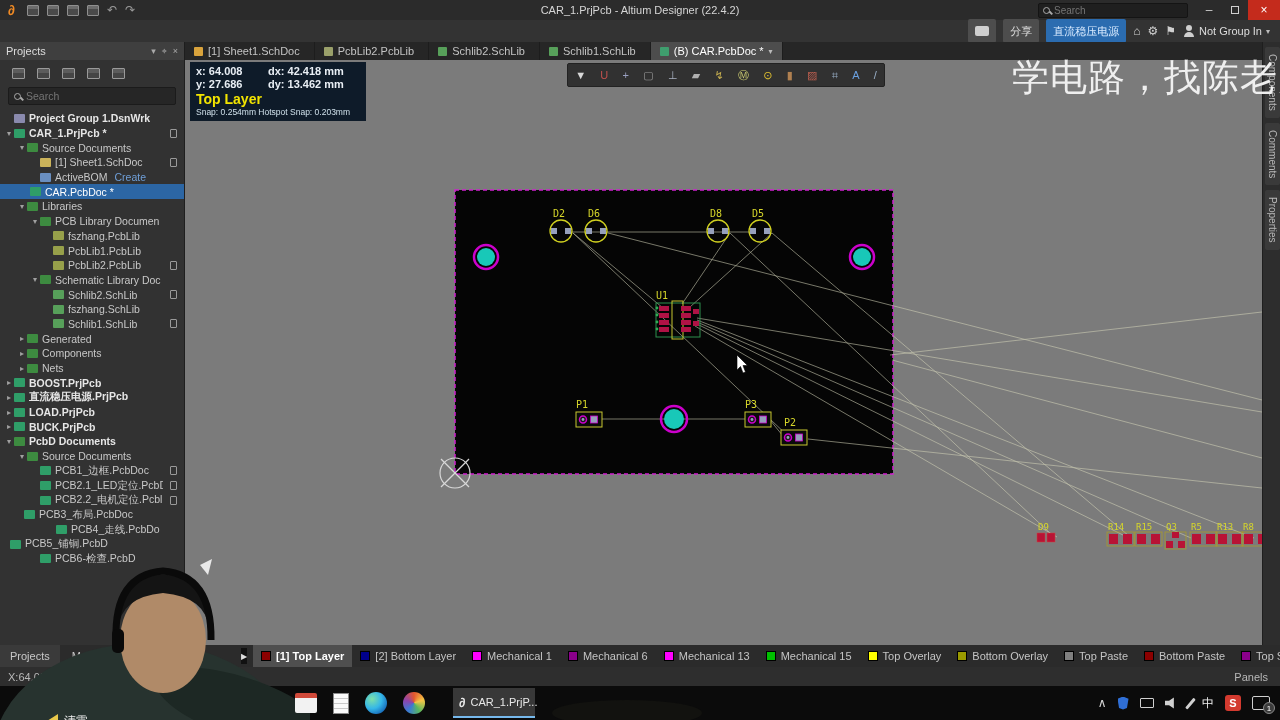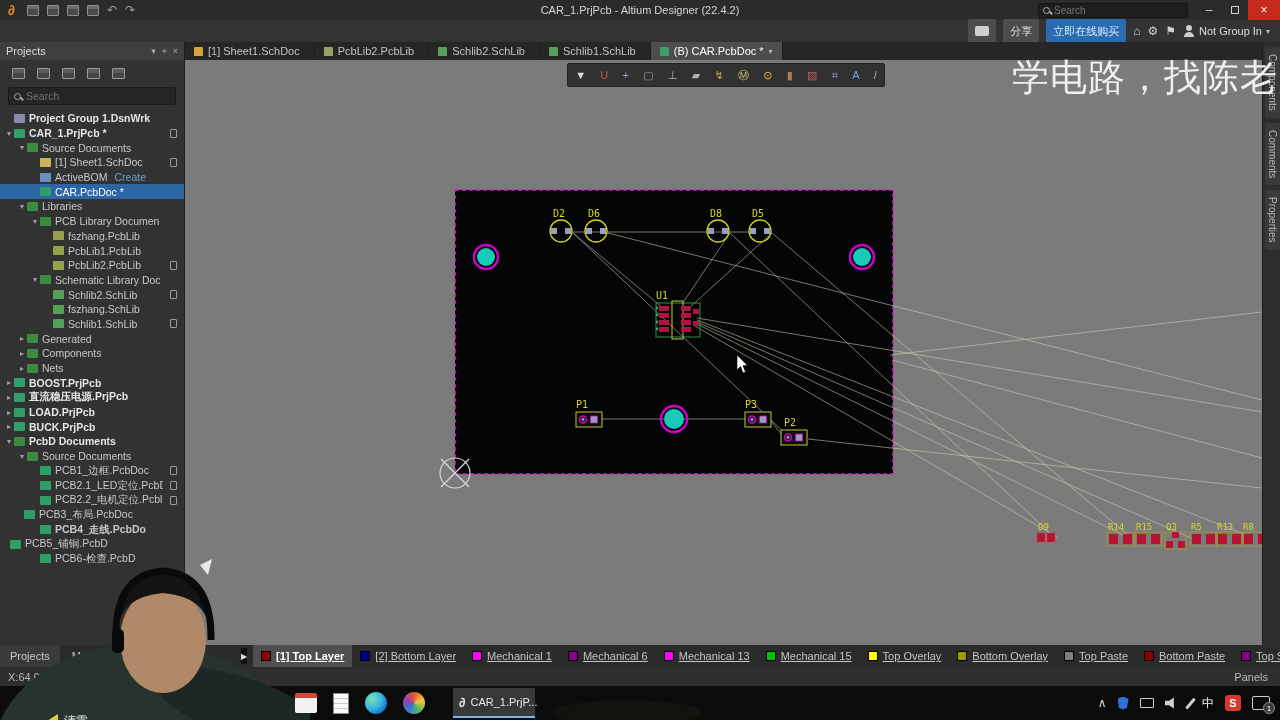--- a/index.html
+++ b/index.html
@@ -111,21 +111,21 @@
 
   
   #layerbar { position:absolute; left:0; top:645px; width:1280px; height:22px; background:#2b2b2b;
     display:flex; align-items:center; overflow:hidden; }
   .bottom-tab { font-size:11px; color:#c8c8c8; padding:0 10px; height:22px; line-height:22px;
     background:#3a3a3a; margin-right:2px; }
   #layer-scroll { width:14px; height:16px; background:#111; color:#ddd; font-size:8px;
     display:flex; align-items:center; justify-content:center; margin:0 6px 0 148px; }
   #layer-tabs { display:flex; height:22px; align-items:center; }
   .layer-tab { display:flex; align-items:center; gap:5px; padding:0 8px; height:22px;
-    font-size:11px; color:#c4c4c4; white-space:nowrap;text-decoration:underline; }
+    font-size:11px; color:#c4c4c4; white-space:nowrap; }
   .layer-tab.active { background:#4f4f4f; color:#fff; font-weight:bold; }
   .swatch { width:10px; height:10px; border:1px solid #000; flex:0 0 auto; }
 
   
   #statusbar { position:absolute; left:0; top:667px; width:1280px; height:19px; background:#2e2e2e;
     display:flex; align-items:center; font-size:11px; color:#b8b8b8; }
   #status-left { padding-left:8px; }
   #status-right { margin-left:auto; padding-right:12px; }
 
   
@@ -192,21 +192,21 @@
       <div class="winbtn" id="btn-close">×</div>
     </div>
   </div>
 
   <div id="menubar">
     <div id="menu-right">
       <span class="qa-btn">
           <span class="bubble"></span>
         </span>
       <span class="qa-btn">分享</span>
-      <span class="qa-btn" id="buy-btn">立即在线购买</span>
+      <span class="qa-btn" id="buy-btn">直流稳压电源</span>
       <span class="qa-glyph">⌂</span>
       <span class="qa-glyph">⚙</span>
       <span class="qa-glyph">⚑</span>
       <span id="signin">
         <span class="person"></span>
         <span>Not Group In</span>
         <span style="font-size:8px;color:#bbb">▾</span>
       </span>
     </div>
   </div>
@@ -301,21 +301,21 @@
         </div>
 
         <div class="trow" style="padding-left: 30px;">
           <span class="arr"></span>
           <span class="ticon" style="background: rgb(106, 143, 192);"></span>
           <span class="tlabel">ActiveBOM</span>
           <span class="textra">Create</span>
 
         </div>
 
-        <div class="trow sel" style="padding-left: 30px;">
+        <div class="trow sel" style="padding-left: 20px;">
           <span class="arr"></span>
           <span class="ticon" style="background: rgb(47, 158, 104);"></span>
           <span class="tlabel">CAR.PcbDoc *</span>
           <span class="textra"></span>
 
         </div>
 
         <div class="trow" style="padding-left: 17px;">
           <span class="arr">▾</span>
           <span class="ticon" style="background: rgb(61, 139, 64);"></span>
@@ -485,21 +485,21 @@
         </div>
 
         <div class="trow" style="padding-left: 14px;">
           <span class="arr"></span>
           <span class="ticon" style="background: rgb(47, 158, 104);"></span>
           <span class="tlabel">PCB3_布局.PcbDoc</span>
           <span class="textra"></span>
 
         </div>
 
-        <div class="trow" style="padding-left: 30px; font-weight: bold;">
+        <div class="trow" style="padding-left: 46px;">
           <span class="arr"></span>
           <span class="ticon" style="background: rgb(47, 158, 104);"></span>
           <span class="tlabel">PCB4_走线.PcbDo</span>
           <span class="textra"></span>
 
         </div>
 
         <div class="trow" style="">
           <span class="arr"></span>
           <span class="ticon" style="background: rgb(47, 158, 104);"></span>
@@ -669,20 +669,32 @@
       <g>
         <text class="silk2" x="1058" y="470">R8</text>
         <rect x="1057" y="472" width="27" height="14" fill="none" stroke="#b0a020" stroke-width="0.7"></rect>
         <rect x="1059" y="474" width="9" height="10" fill="#b81335"></rect>
           <rect x="1073" y="474" width="9" height="10" fill="#b81335"></rect>
       </g>
 
       <polygon points="552,295 552,310 555.5,306.5 558,313 560.5,312 558,305.5 562.5,305.5" fill="#fff" stroke="#000" stroke-width="0.6"></polygon>
     </svg>
 
+    <div id="hud">
+      <div class="r">
+          <span>x: 64.008</span>
+          <span>dx: 42.418 mm</span>
+        </div>
+      <div class="r">
+          <span>y: 27.686</span>
+          <span>dy: 13.462 mm</span>
+        </div>
+      <div id="hud-layer">Top Layer</div>
+      <div id="hud-snap">Snap: 0.254mm Hotspot Snap: 0.203mm</div>
+    </div>
 
     <div id="float-toolbar">
 
         <span class="ft-ico" style="color: rgb(216, 216, 216);">▼</span>
 
         <span class="ft-ico" style="color: rgb(192, 80, 77);">U</span>
 
         <span class="ft-ico" style="color: rgb(154, 160, 192);">+</span>
 
         <span class="ft-ico" style="color: rgb(154, 154, 154);">▢</span>

